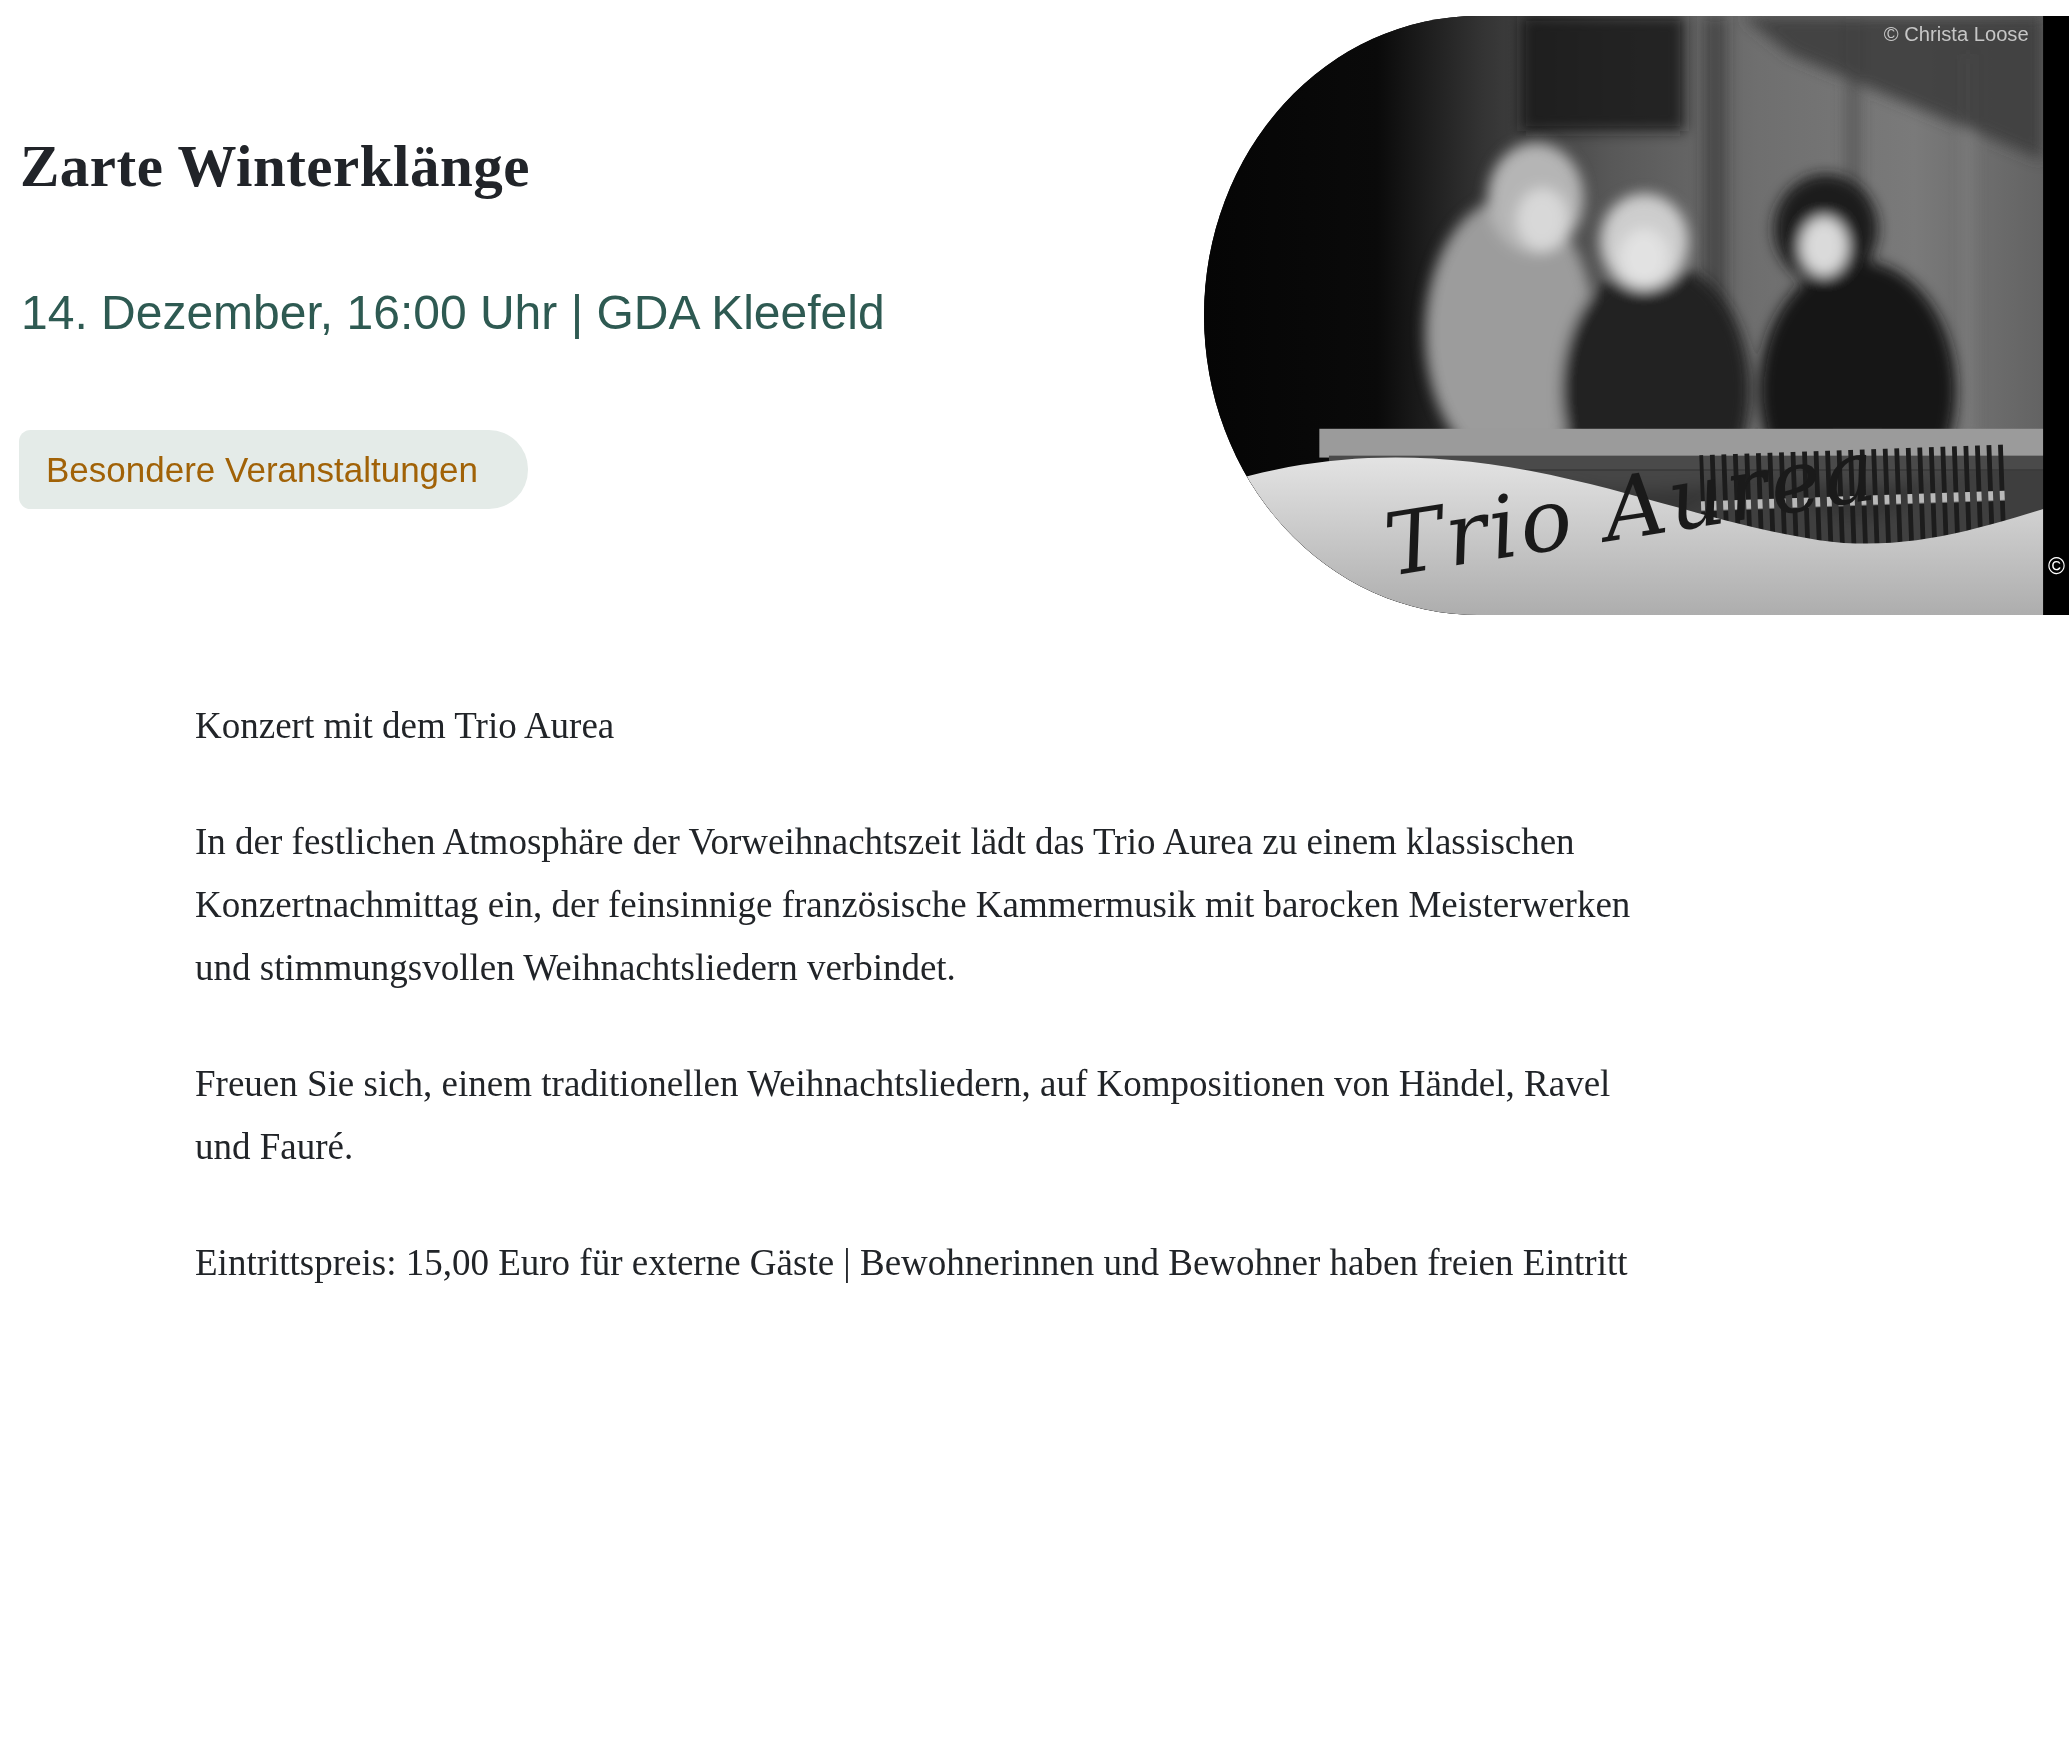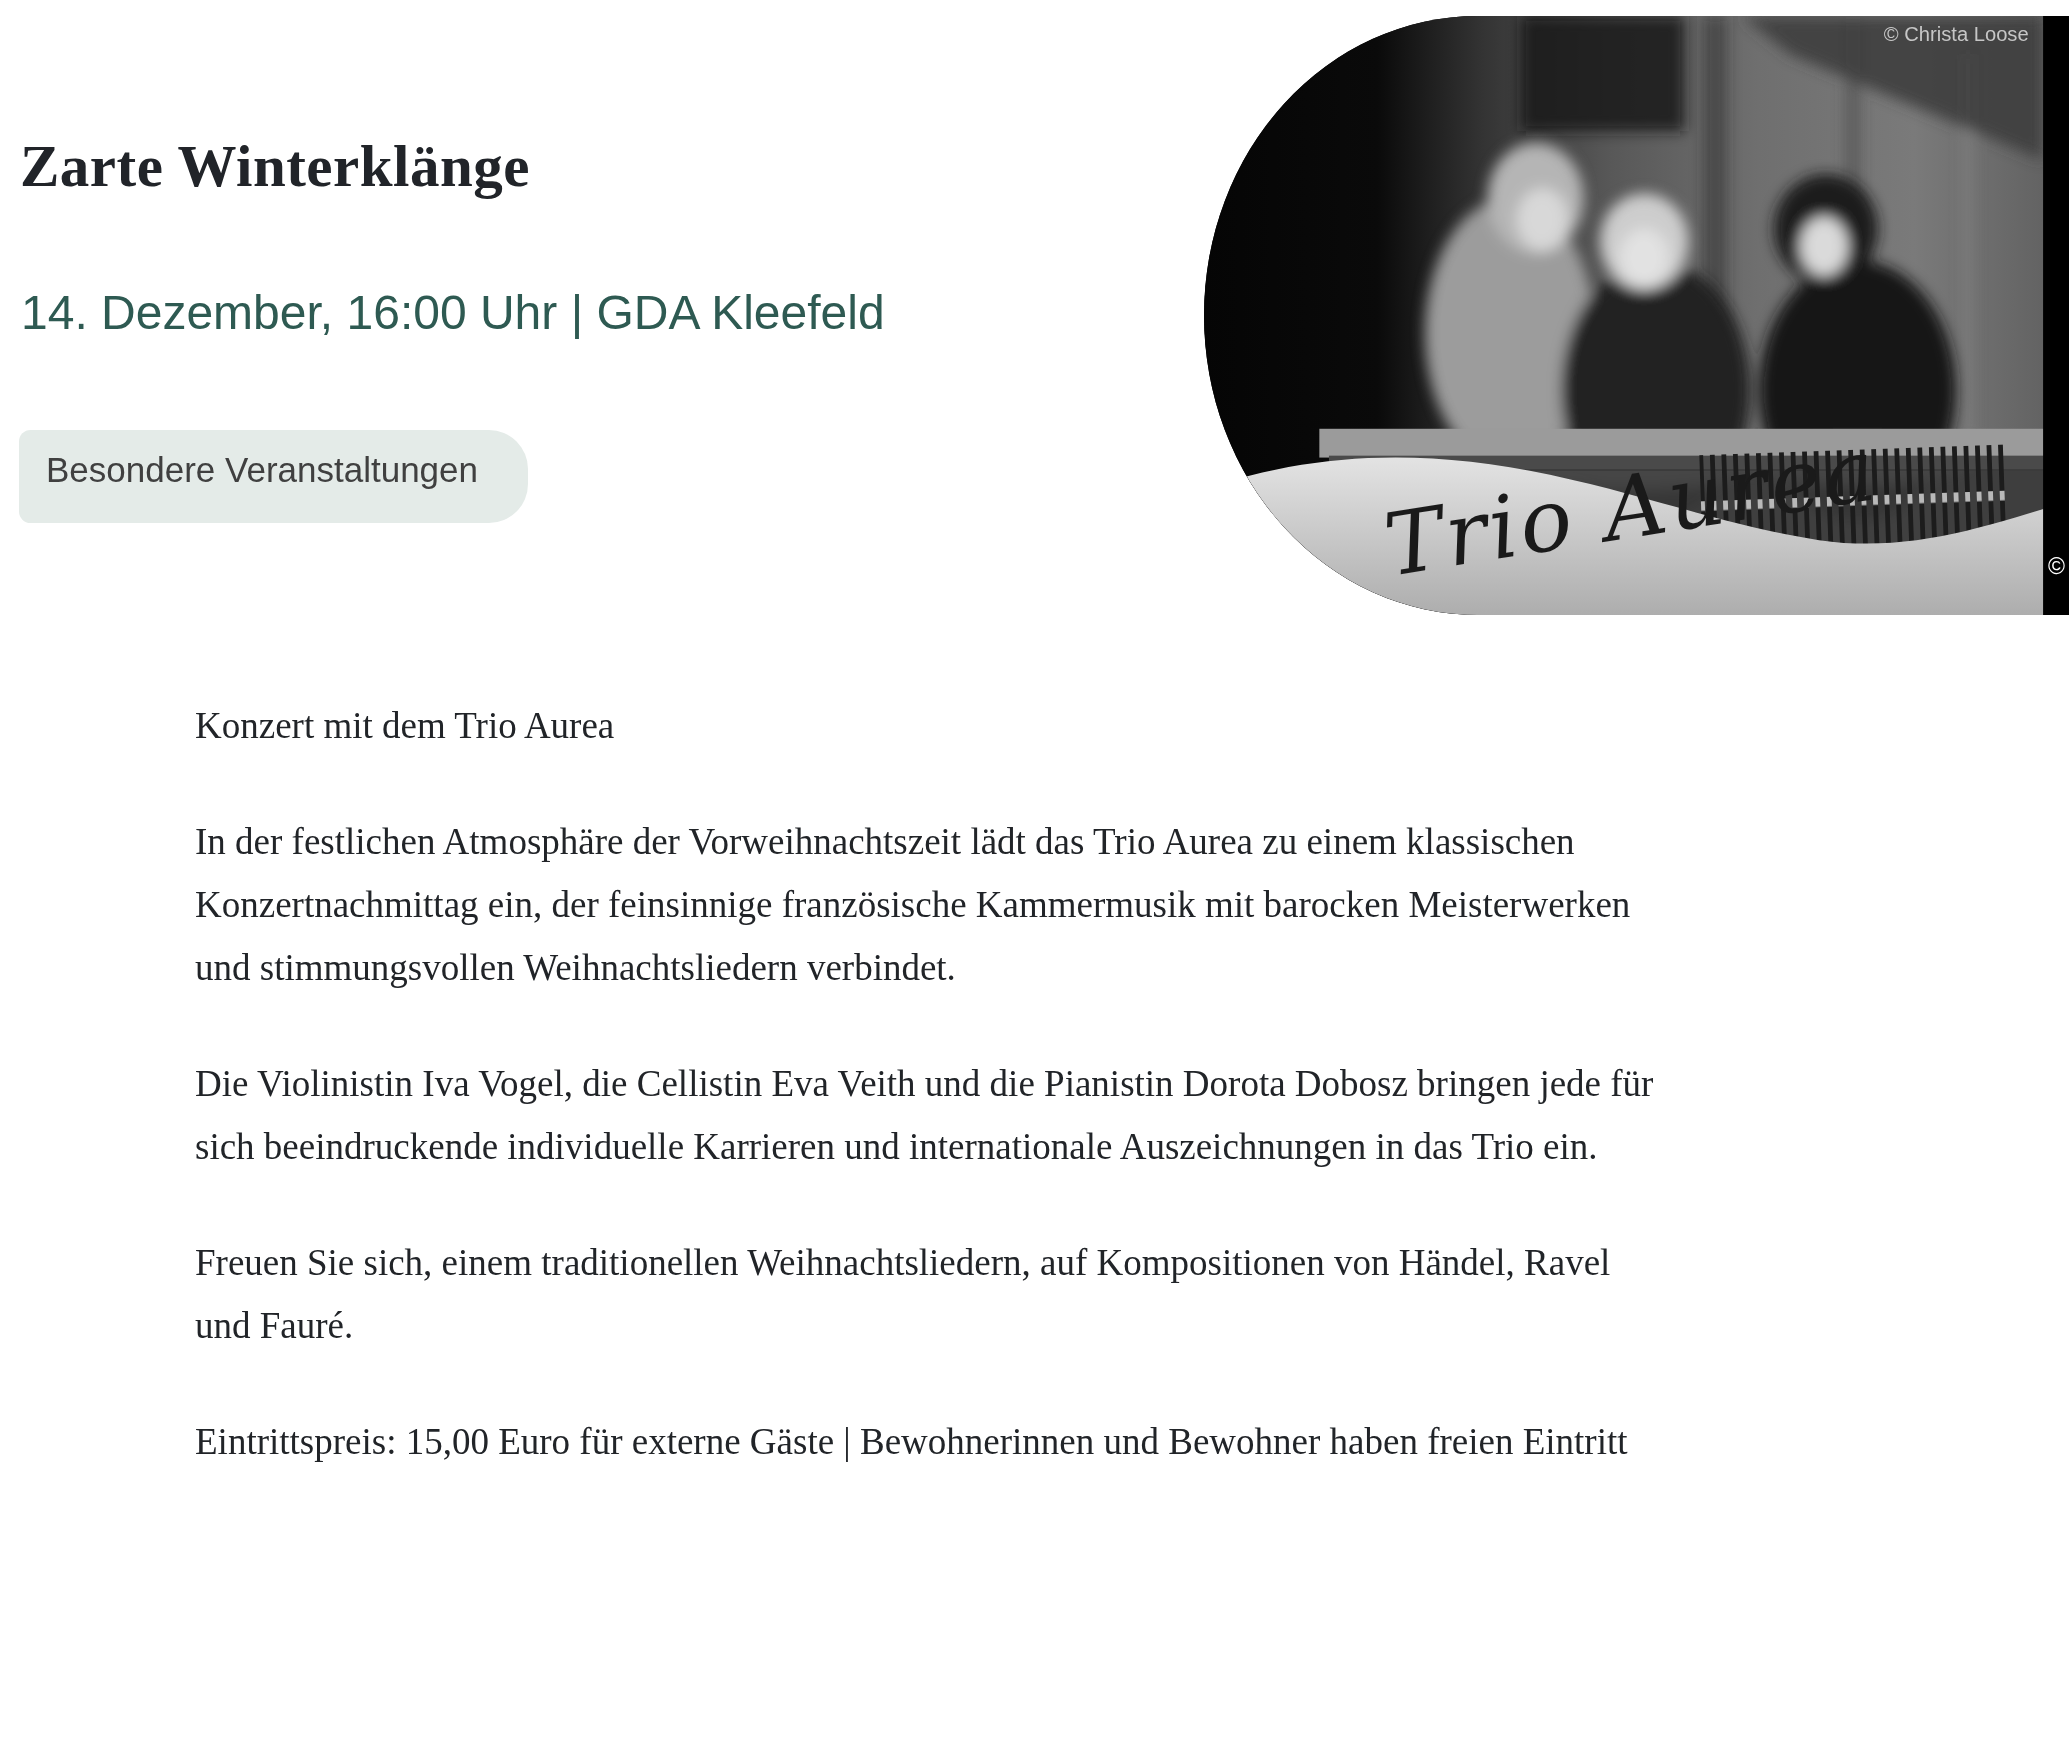--- a/index.html
+++ b/index.html
@@ -36,28 +36,28 @@
     font-family: "Liberation Sans", sans-serif;
     font-size: 48px;
     line-height: 1.1;
     color: #2e5a52;
     white-space: nowrap;
   }
   .category-badge {
     position: absolute;
     left: 19px;
     top: 430px;
-    height: 93px;
+    height: 79px;
     line-height: 79px;
     padding: 0 50px 0 27px;
     background: #e4ebe8;
     border-radius: 11.5px 39px 39px 11.5px;
     font-family: "Liberation Sans", sans-serif;
     font-size: 35px;
-    color: #404040;
+    color: #a16207;
     white-space: nowrap;
     cursor: pointer;
   }
 
   
   .hero {
     position: absolute;
     left: 1204px;
     top: 16.3px;
     width: 866px;
@@ -165,21 +165,19 @@
       <rect x="873" y="0" width="28" height="624" fill="#000000"></rect>
       <text x="887" y="581" text-anchor="middle" font-family="Liberation Sans, sans-serif" font-size="24" fill="#ffffff">©</text>
     </svg>
   </figure>
 
   <section class="article-body">
     <p>Konzert mit dem Trio Aurea</p>
     <p>In der festlichen Atmosphäre der Vorweihnachtszeit lädt das Trio Aurea zu einem klassischen
 Konzertnachmittag ein, der feinsinnige französische Kammermusik mit barocken Meisterwerken
 und stimmungsvollen Weihnachtsliedern verbindet.</p>
-    <p>Die Violinistin Iva Vogel, die Cellistin Eva Veith und die Pianistin Dorota Dobosz bringen jede für
-sich beeindruckende individuelle Karrieren und internationale Auszeichnungen in das Trio ein.</p>
     <p>Freuen Sie sich, einem traditionellen Weihnachtsliedern, auf Kompositionen von Händel, Ravel
 und Fauré.</p>
     <p>Eintrittspreis: 15,00 Euro für externe Gäste | Bewohnerinnen und Bewohner haben freien Eintritt</p>
   </section>
 
 </main>
 
 
 </body></html>

